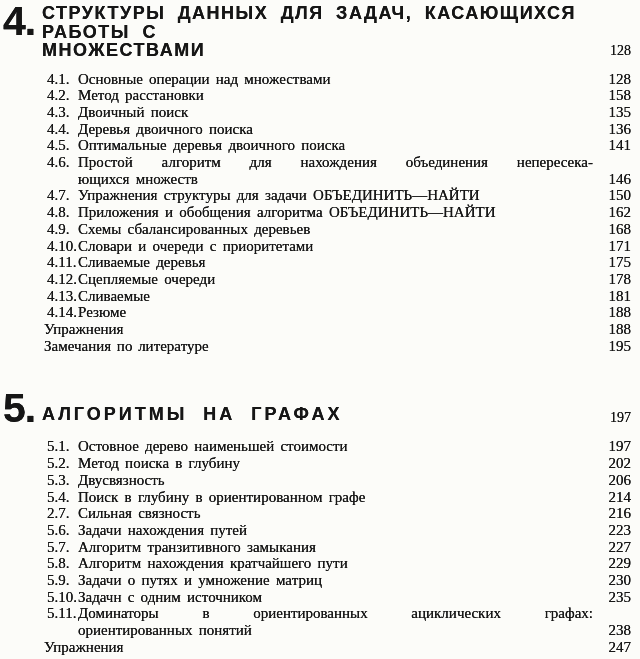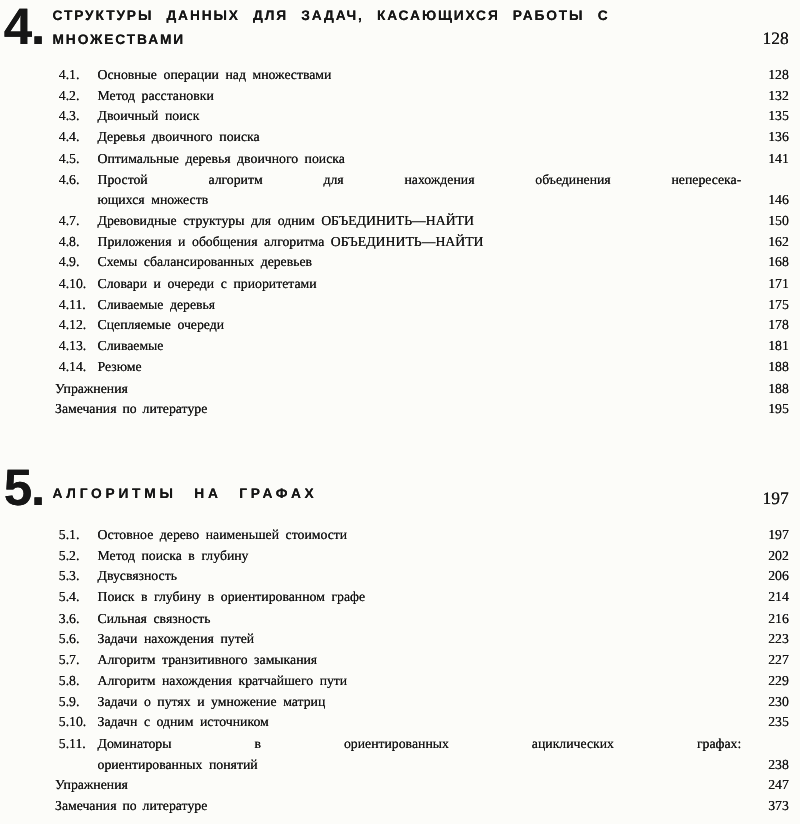--- a/index.html
+++ b/index.html
@@ -35,21 +35,21 @@
     font-family: "Liberation Sans", "DejaVu Sans", sans-serif;
     font-weight: bold;
     font-size: 41px;
     line-height: 38px;
     letter-spacing: -1px;
   }
   .ch-title {
     flex: 1;
     font-family: "Liberation Sans", "DejaVu Sans", sans-serif;
     font-weight: bold;
-    font-size: 11px;
+    font-size: 18px;
     line-height: 18.5px;
     letter-spacing: 1.5px;
     word-spacing: 6px;
     padding-top: 2px;
   }
   .ch-title.single {
     align-self: flex-end;
     padding-top: 0;
     padding-bottom: 4px;
     letter-spacing: 3px;
@@ -65,21 +65,21 @@
     padding-bottom: 1px;
   }
   
   .entries {
     list-style: none;
     margin: 11px 0 0 0;
     padding: 0 0 0 44px;
   }
   .row {
     display: flex;
-    font-size: 11px;
+    font-size: 15px;
     line-height: 16.7px;
   }
   .row .num {
     flex: none;
     width: 31px;
     white-space: nowrap;
   }
   .row .title {
     flex: 1;
     word-spacing: 2.5px;
@@ -119,21 +119,21 @@
       </header>
       <ul class="entries">
         <li class="row">
           <span class="num">4.1.</span>
           <span class="title">Основные операции над множествами</span>
           <span class="pg">128</span>
         </li>
         <li class="row">
           <span class="num">4.2.</span>
           <span class="title">Метод расстановки</span>
-          <span class="pg">132</span>
+          <span class="pg">158</span>
         </li>
         <li class="row">
           <span class="num">4.3.</span>
           <span class="title">Двоичный поиск</span>
           <span class="pg">135</span>
         </li>
         <li class="row">
           <span class="num">4.4.</span>
           <span class="title">Деревья двоичного поиска</span>
           <span class="pg">136</span>
@@ -148,21 +148,21 @@
           <span class="title">Простой алгоритм для нахождения объединения непересека-</span>
           <span class="pg"></span>
         </li>
         <li class="row">
           <span class="num"></span>
           <span class="title">ющихся множеств</span>
           <span class="pg">146</span>
         </li>
         <li class="row">
           <span class="num">4.7.</span>
-          <span class="title">Древовидные структуры для одним ОБЪЕДИНИТЬ—НАЙТИ</span>
+          <span class="title">Упражнения структуры для задачи ОБЪЕДИНИТЬ—НАЙТИ</span>
           <span class="pg">150</span>
         </li>
         <li class="row">
           <span class="num">4.8.</span>
           <span class="title">Приложения и обобщения алгоритма ОБЪЕДИНИТЬ—НАЙТИ</span>
           <span class="pg">162</span>
         </li>
         <li class="row">
           <span class="num">4.9.</span>
           <span class="title">Схемы сбалансированных деревьев</span>
@@ -226,21 +226,21 @@
           <span class="num">5.3.</span>
           <span class="title">Двусвязность</span>
           <span class="pg">206</span>
         </li>
         <li class="row">
           <span class="num">5.4.</span>
           <span class="title">Поиск в глубину в ориентированном графе</span>
           <span class="pg">214</span>
         </li>
         <li class="row">
-          <span class="num">3.6.</span>
+          <span class="num">2.7.</span>
           <span class="title">Сильная связность</span>
           <span class="pg">216</span>
         </li>
         <li class="row">
           <span class="num">5.6.</span>
           <span class="title">Задачи нахождения путей</span>
           <span class="pg">223</span>
         </li>
         <li class="row">
           <span class="num">5.7.</span>

